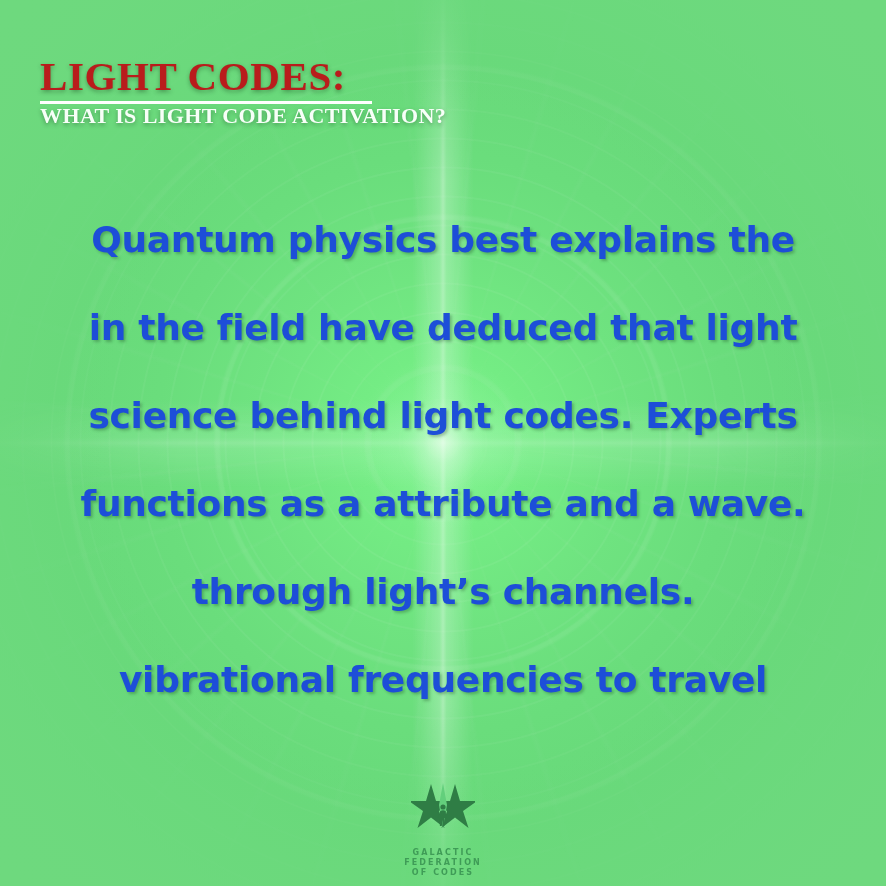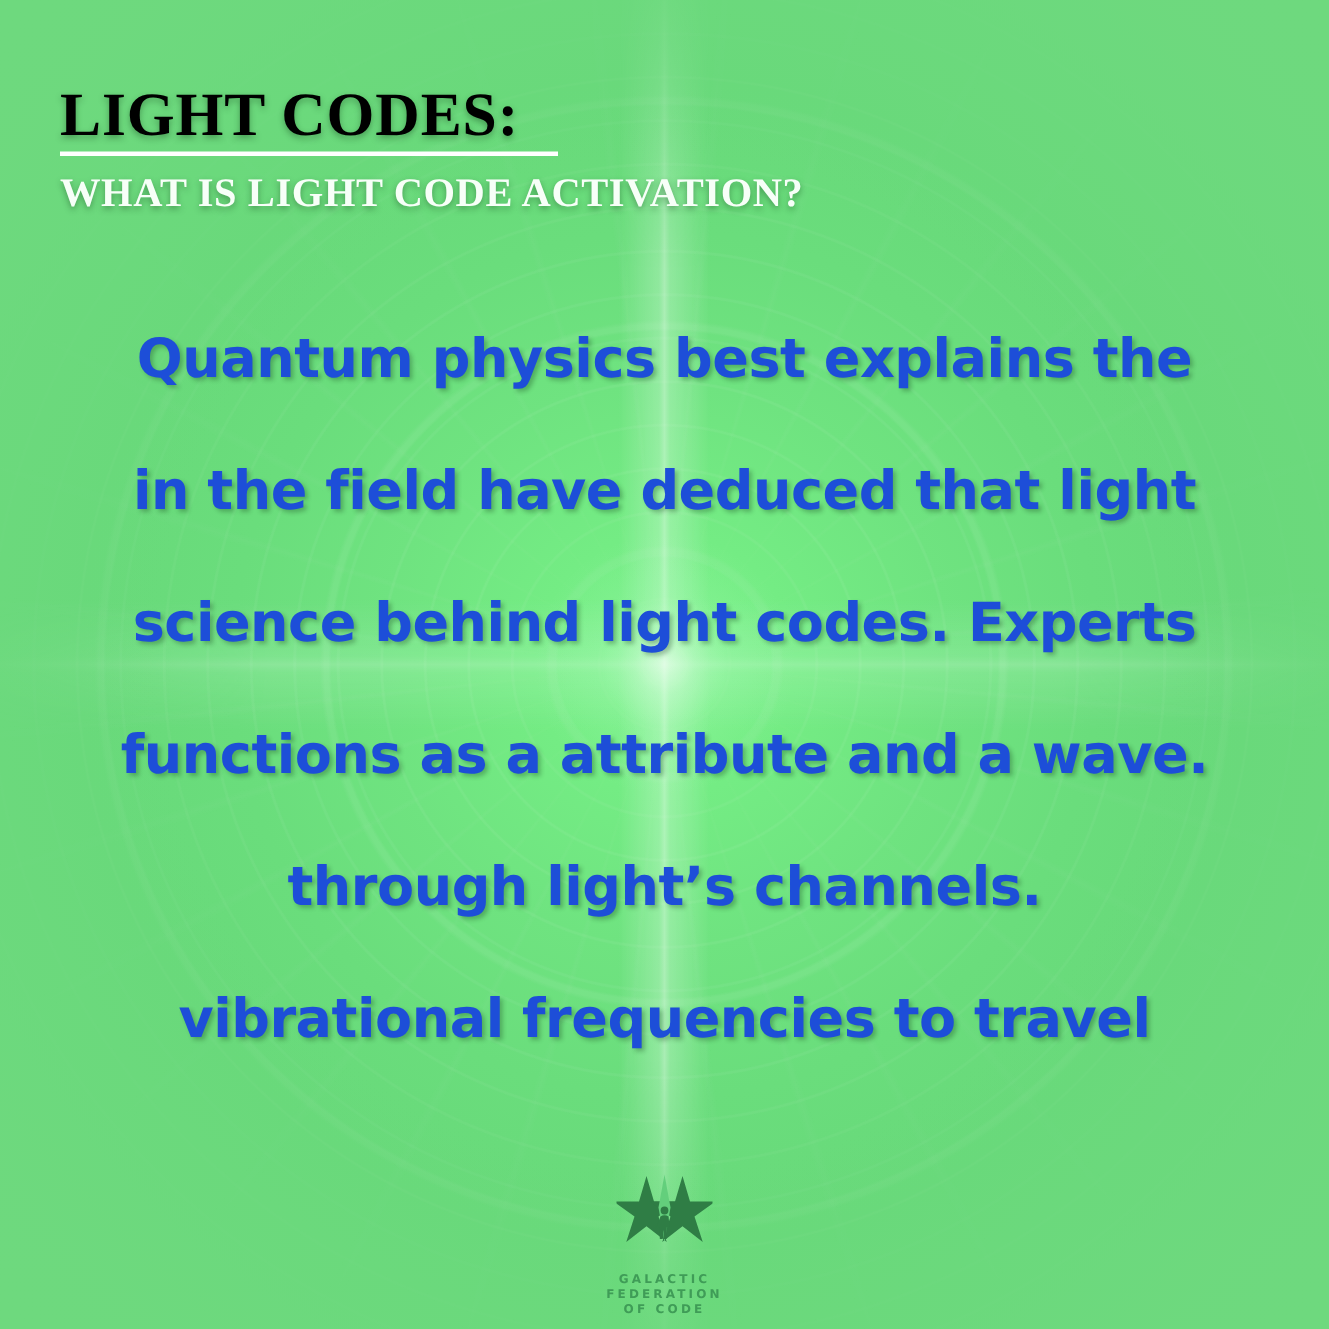--- a/index.html
+++ b/index.html
@@ -162,33 +162,32 @@
     right: 40px;
   }
 
   #title {
     display: inline-block;
     font-family: "Liberation Serif", "DejaVu Serif", serif;
     font-weight: 700;
     font-size: 41px;
     line-height: 1.0;
     letter-spacing: 0.6px;
-    color: #000000;
+    color: #b91c1c;
     border-bottom: 3px solid #ffffff;
     padding-bottom: 4px;
     padding-right: 26px;
     text-shadow: 0 2px 4px rgba(25,70,30,0.42);
     white-space: nowrap;
   }
 
   #subtitle {
-    margin-top: 10px;
     font-family: "Liberation Serif", "DejaVu Serif", serif;
     font-weight: 700;
-    font-size: 27px;
+    font-size: 22px;
     line-height: 1.1;
     letter-spacing: 0.4px;
     color: #f7fff8;
     text-shadow: 0 2px 4px rgba(25,70,30,0.42);
     white-space: nowrap;
   }
 
   
   #body-copy {
     position: absolute;
@@ -283,18 +282,18 @@
         <path d="M64 2 L72 46 L64 92 L56 46 Z" fill="#63cf7c"></path>
 
         <g fill="#2f7d45">
           <circle cx="64" cy="50" r="5.2"></circle>
           <path d="M58.6 58 q5.4 -3.4 10.8 0 l1.4 14 -3.6 0 -0.6 16 -3.2 0 -1.2 -12 -1.2 12 -3.2 0 -0.6 -16 -3.6 0 Z"></path>
         </g>
       </svg>
       <div id="logo-wordmark">
         <div class="logo-word">GALACTIC</div>
         <div class="logo-word">FEDERATION</div>
-        <div class="logo-word">OF CODE</div>
+        <div class="logo-word">OF CODES</div>
       </div>
     </div>
 
   </div>
 </div>
 
 </body></html>

